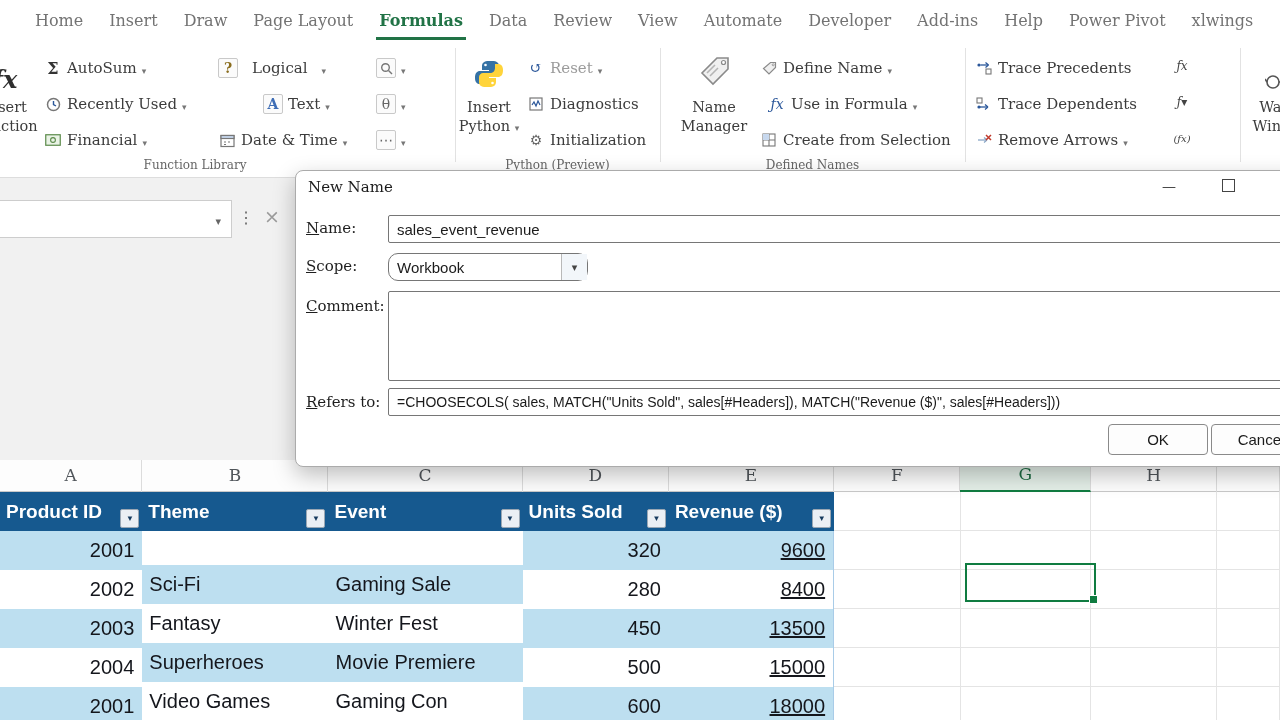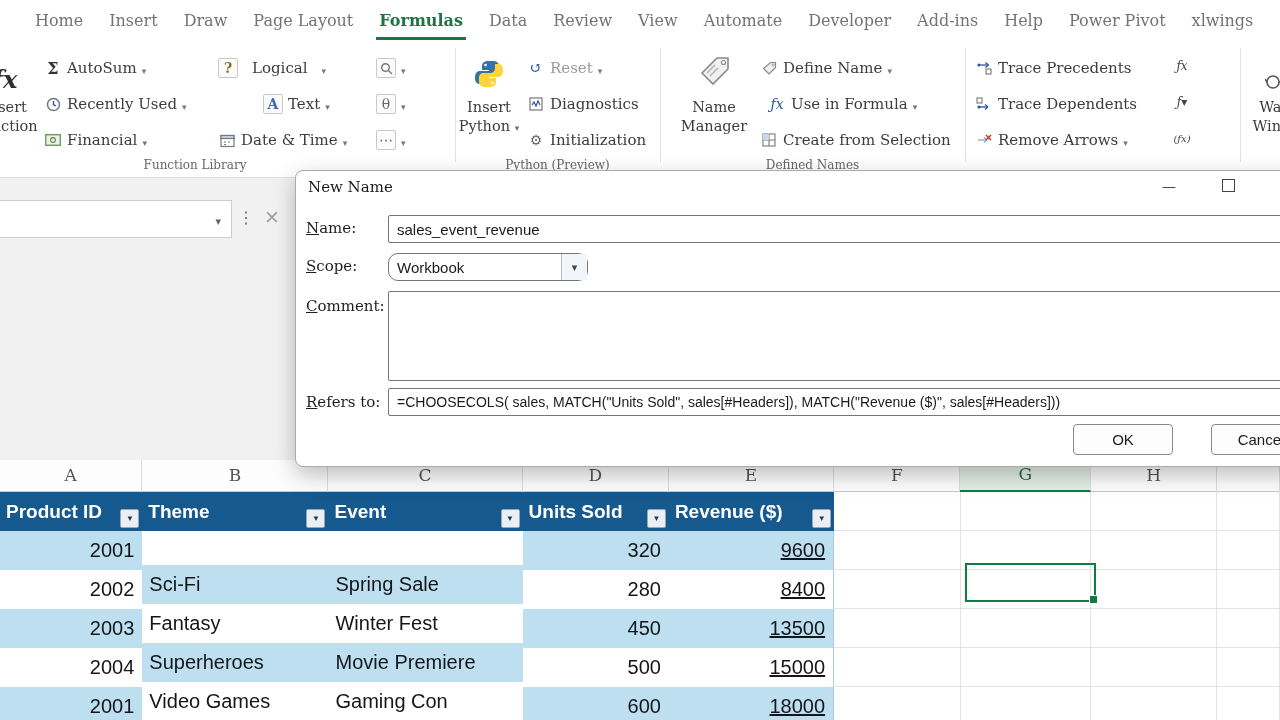--- a/index.html
+++ b/index.html
@@ -130,21 +130,21 @@
   .scope-dd { width:26px; height:100%; border-left:1px solid #B9B9B9; background:#F2F6FA;
     display:flex; align-items:center; justify-content:center; }
   .scope-dd::after { content:"▾"; font-size:11px; color:#444; }
   .dlg-textarea { position:absolute; left:92px; right:6px; top:120px; height:90px;
     border:1px solid #767676; border-radius:2px; resize:none; outline:none;
     font-family:"Liberation Sans", sans-serif; font-size:14px; padding:4px 8px; }
   .refers-input { top:217px; font-size:14px; }
   .dlg-btn { position:absolute; top:253px; width:100px; height:31px; background:#FDFDFD;
     border:1px solid #8A8A8A; border-radius:4px; font-family:"Liberation Sans", sans-serif;
     font-size:15px; color:#1B1B1B; cursor:pointer; }
-  .btn-ok { left:777px; }
+  .btn-ok { left:812px; }
   .btn-cancel { left:915px; }
 </style>
 </head>
 <body>
 
 <div class="stage">
 
   <nav class="tabbar">
     <div class="tab">
         <span>Home</span>
@@ -478,21 +478,21 @@
           </div>
         <div class="cell plain c6"></div>
         <div class="cell plain c7"></div>
         <div class="cell plain c8"></div>
         <div class="cell plain c9"></div>
       </div>
       <div>
         <div class="srow">
             <div class="cell tc c1 num">2001</div>
             <div class="cell tc c2 txt">Sci-Fi</div>
-            <div class="cell tc c3 txt">Spring Sale</div>
+            <div class="cell tc c3 txt">Gaming Sale</div>
             <div class="cell tc c4 num">320</div>
             <div class="cell tc c5 num">9600</div>
             <div class="cell plain c6"></div>
             <div class="cell plain c7"></div>
             <div class="cell plain c8"></div>
             <div class="cell plain c9"></div>
           </div>
           <div class="srow">
             <div class="cell tc c1 num">2002</div>
             <div class="cell tc c2 txt">Fantasy</div>

